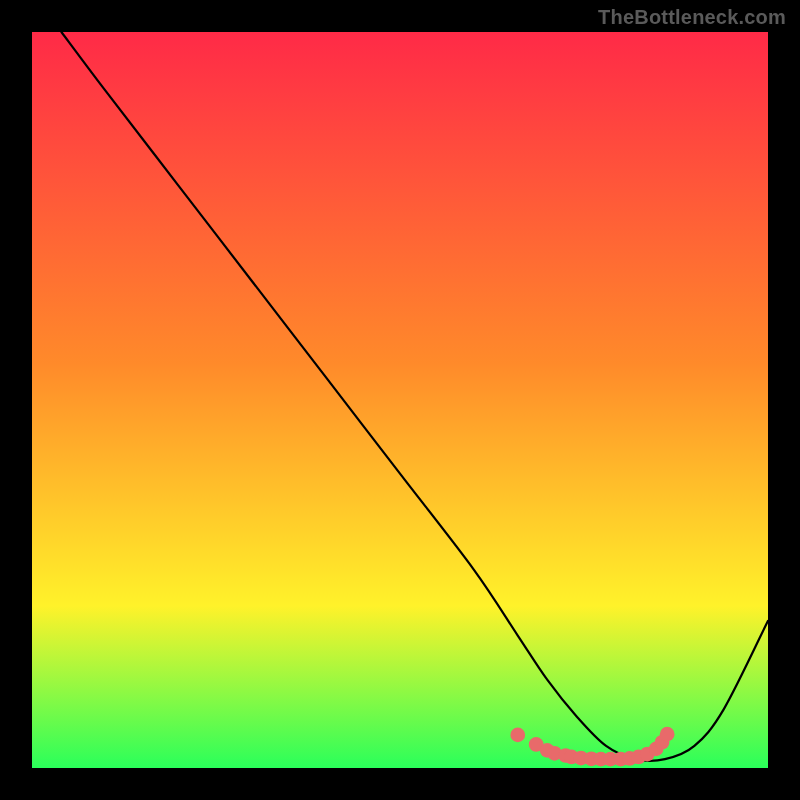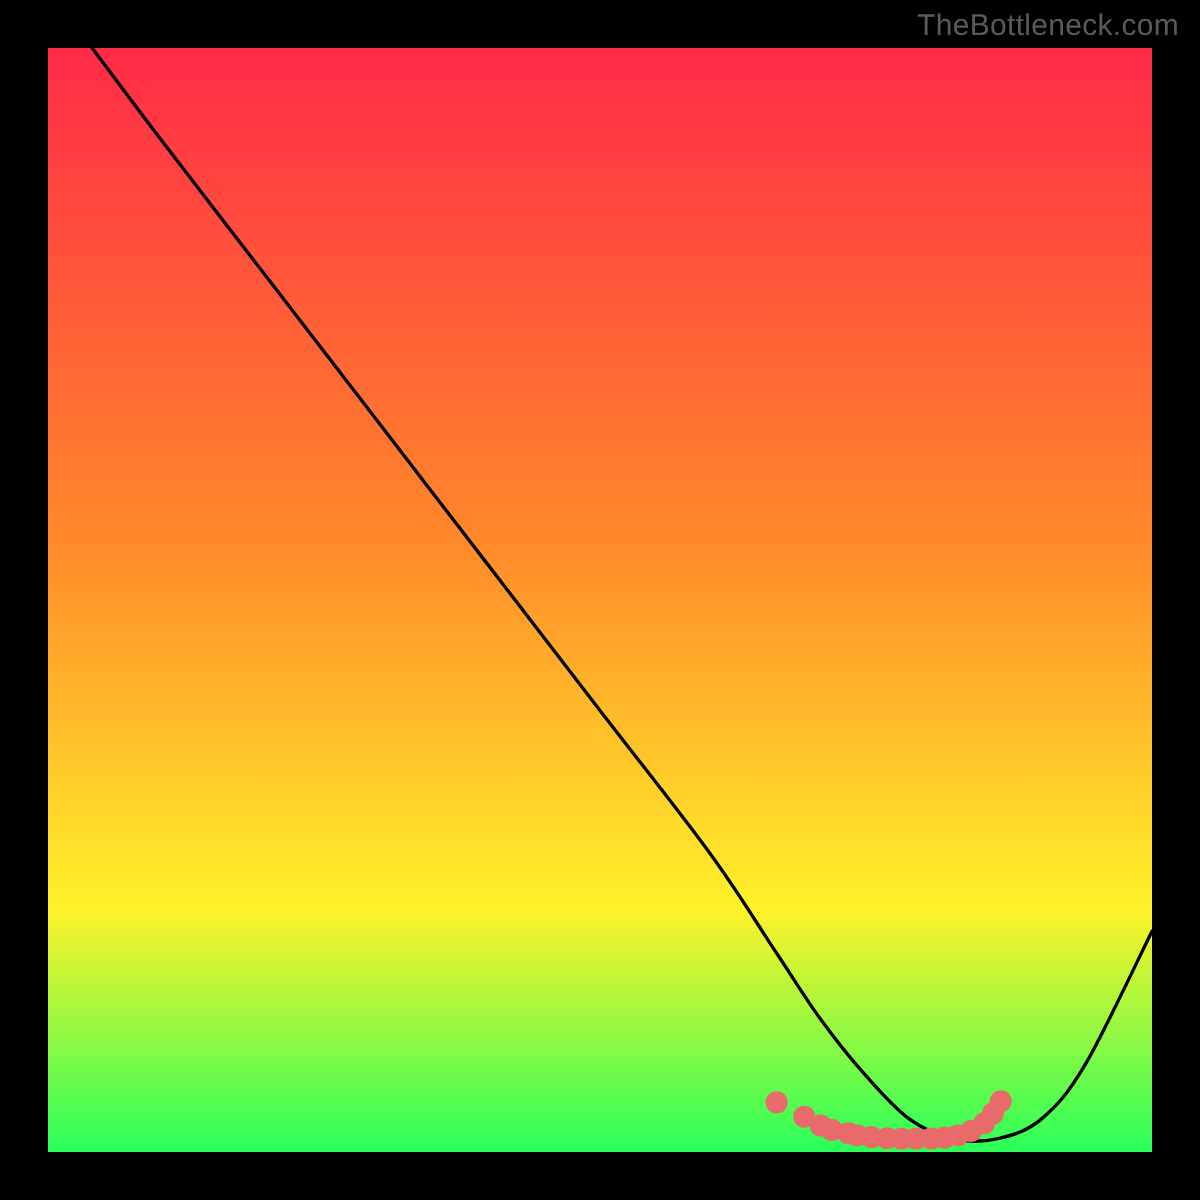--- a/index.html
+++ b/index.html
@@ -9,21 +9,21 @@
     width: 800px;
     height: 800px;
     background: #000;
   }
   .watermark {
     position: absolute;
     top: 6px;
     right: 14px;
     font-family: Arial, Helvetica, sans-serif;
     font-size: 20px;
-    font-weight: normal;
+    font-weight: bold;
     color: #5a5a5a;
     letter-spacing: 0.2px;
   }
   .plot {
     position: absolute;
     left: 32px;
     top: 32px;
     width: 736px;
     height: 736px;
   }

